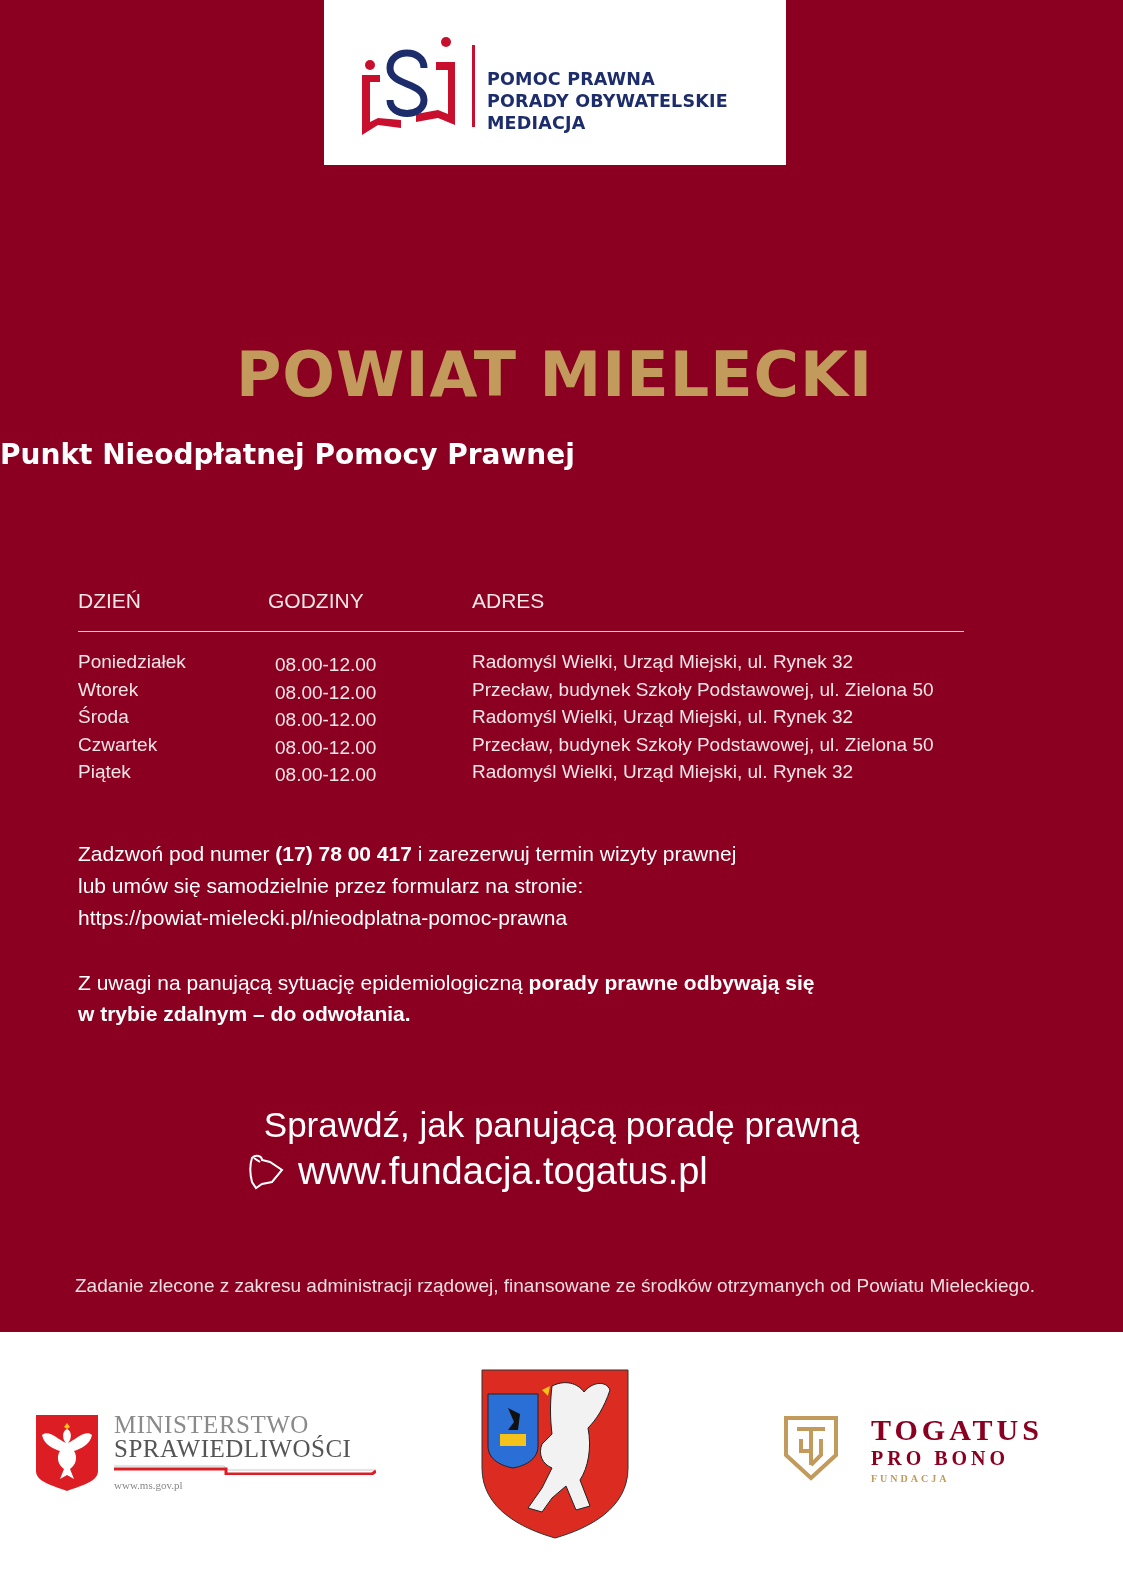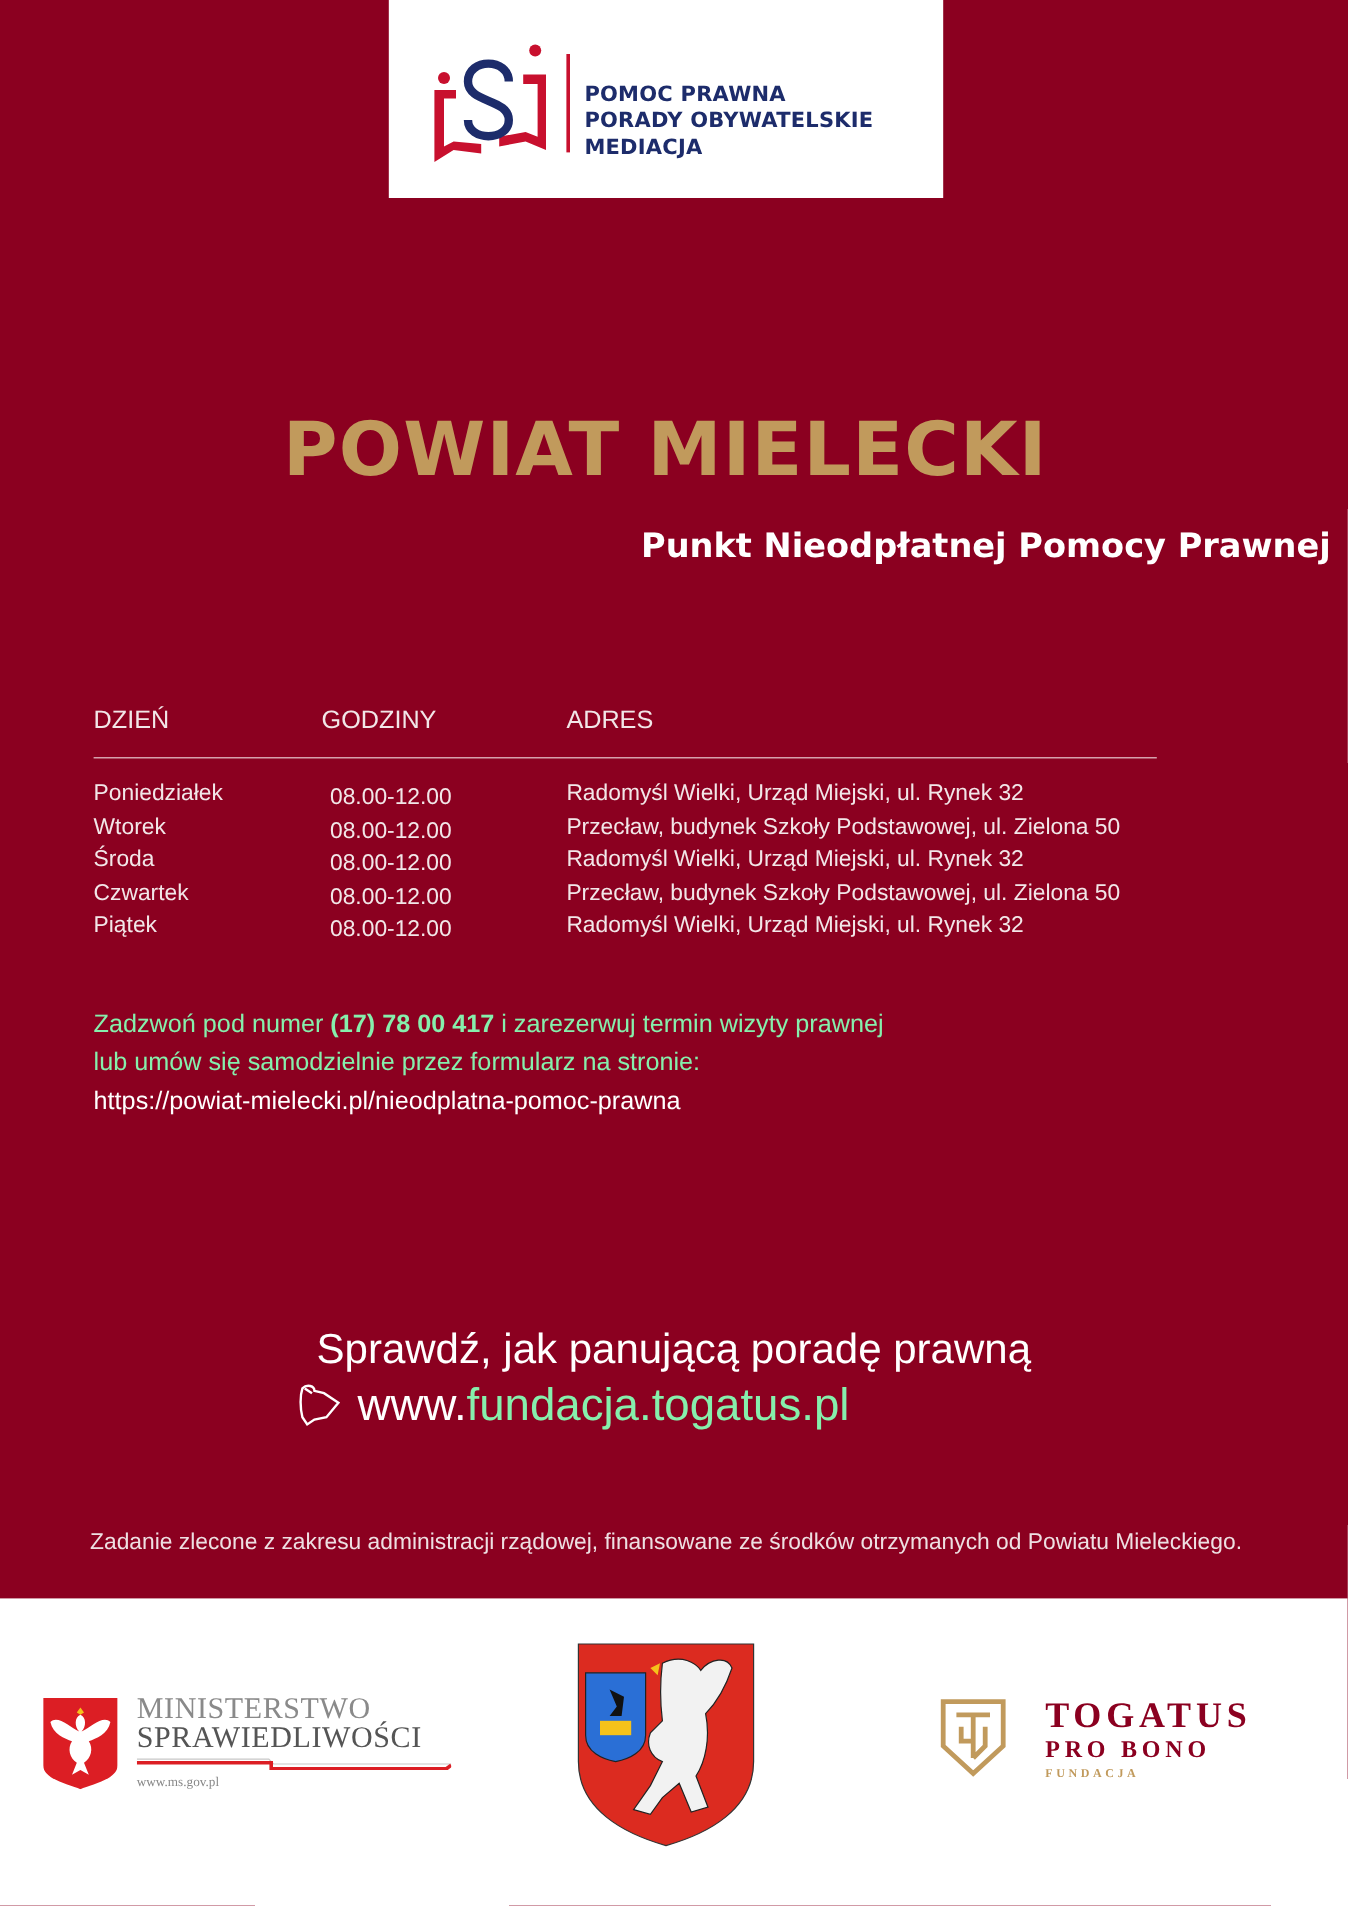--- a/index.html
+++ b/index.html
@@ -3,29 +3,29 @@
 <meta charset="utf-8">
 <style>
   html,body{margin:0;padding:0;}
   body{width:1123px;height:1588px;position:relative;overflow:hidden;background:#ffffff;font-family:"DejaVu Sans","Liberation Sans",sans-serif;}
   .poster{position:absolute;left:0;top:0;width:1123px;height:1332px;background:#8b0020;}
   .logo-box{position:absolute;left:324px;top:0;width:462px;height:165px;background:#ffffff;}
   .logo-mark{position:absolute;left:32px;top:30px;width:105px;height:105px;}
   .logo-divider{position:absolute;left:148px;top:45px;width:3px;height:82px;background:#c8102e;}
   .logo-text{position:absolute;left:163px;top:50px;color:#1d2c6b;font-family:"DejaVu Sans","Liberation Sans",sans-serif;font-weight:bold;font-size:17.5px;line-height:22px;letter-spacing:0.2px;margin-top:18px;}
   .title{position:absolute;left:0;top:338px;width:1109px;text-align:center;color:#c19a5c;font-weight:bold;font-size:62px;letter-spacing:1px;font-family:"DejaVu Sans","Liberation Sans",sans-serif;}
-  .subtitle{position:absolute;left:0;top:438px;width:1109px;text-align:right;color:#ffffff;font-weight:bold;font-size:28px;font-family:"DejaVu Sans","Liberation Sans",sans-serif;}
+  .subtitle{position:absolute;left:0;top:438px;width:1109px;text-align:left;color:#ffffff;font-weight:bold;font-size:28px;font-family:"DejaVu Sans","Liberation Sans",sans-serif;}
   .th{position:absolute;top:589px;color:#f2e6e8;font-size:21px;font-family:"Liberation Sans",sans-serif;}
   .rule{position:absolute;left:78px;top:631px;width:886px;height:1px;background:#e8c9cf;}
   .row{position:absolute;left:0;width:973px;height:28px;color:#f2e6e8;font-size:19px;font-family:"Liberation Sans",sans-serif;}
   .row .c1{position:absolute;left:78px;top:0;}
   .row .c2{position:absolute;left:275px;top:3px;}
   .row .c3{position:absolute;left:472px;top:0;}
   .info{position:absolute;left:78px;top:838px;font-size:21px;line-height:32px;font-family:"Liberation Sans",sans-serif;}
-  .gold{color:#86efac;}
+  .gold{color:#ffffff;}
   .white{color:#ffffff;}
   .bold{font-weight:bold;}
   .note{position:absolute;left:78px;top:967px;width:900px;font-size:21px;line-height:31px;color:#ffffff;font-family:"Liberation Sans",sans-serif;}
   .check{position:absolute;left:0;top:1105px;width:1123px;text-align:center;color:#ffffff;font-size:35px;font-family:"Liberation Sans",sans-serif;}
   .www{position:absolute;left:248px;top:1150px;font-size:38px;color:#ffffff;font-family:"Liberation Sans",sans-serif;}
   .www .hand{display:inline-block;width:40px;height:38px;vertical-align:-6px;margin-right:10px;}
   .footer-note{position:absolute;left:0;top:1275px;width:1110px;text-align:center;color:#eedfe2;font-size:19px;font-family:"Liberation Sans",sans-serif;}
   .ms{position:absolute;left:36px;top:1413px;width:320px;height:85px;}
   .ms-eagle{position:absolute;left:0;top:2px;width:62px;height:76px;}
   .ms-name1{position:absolute;left:78px;top:-2px;color:#8a8a8a;font-family:"Liberation Serif","DejaVu Serif",serif;font-size:25px;letter-spacing:0.5px;}
@@ -98,20 +98,24 @@
   </div>
 
   <div class="info">
     <div>
       <span class="gold">Zadzwoń pod numer </span><span class="gold bold">(17) 78 00 417</span><span class="gold"> i zarezerwuj termin wizyty prawnej</span>
     </div>
     <div class="gold">lub umów się samodzielnie przez formularz na stronie:</div>
     <div class="white">https://powiat-mielecki.pl/nieodplatna-pomoc-prawna</div>
   </div>
 
+  <div class="note">
+    <span>Z uwagi na panującą sytuację epidemiologiczną </span><span class="bold">porady prawne odbywają się</span><br>
+    <span class="bold">w trybie zdalnym – do odwołania.</span>
+  </div>
 
   <div class="check">Sprawdź, jak panującą poradę prawną</div>
   <div class="www">
     <svg class="hand" viewBox="0 0 40 38">
       <path d="M4 6 C8 2 14 4 14 8 L22 10 L34 18 L24 30 L14 32 L8 36 L4 30 C2 22 2 12 4 6 Z" fill="none" stroke="#ffffff" stroke-width="2"></path>
       <path d="M6 6 L12 10" stroke="#ffffff" stroke-width="2"></path>
     </svg><span>www.</span><span class="gold">fundacja.togatus.pl</span>
   </div>
 
   <div class="footer-note">Zadanie zlecone z zakresu administracji rządowej, finansowane ze środków otrzymanych od Powiatu Mieleckiego.</div>

